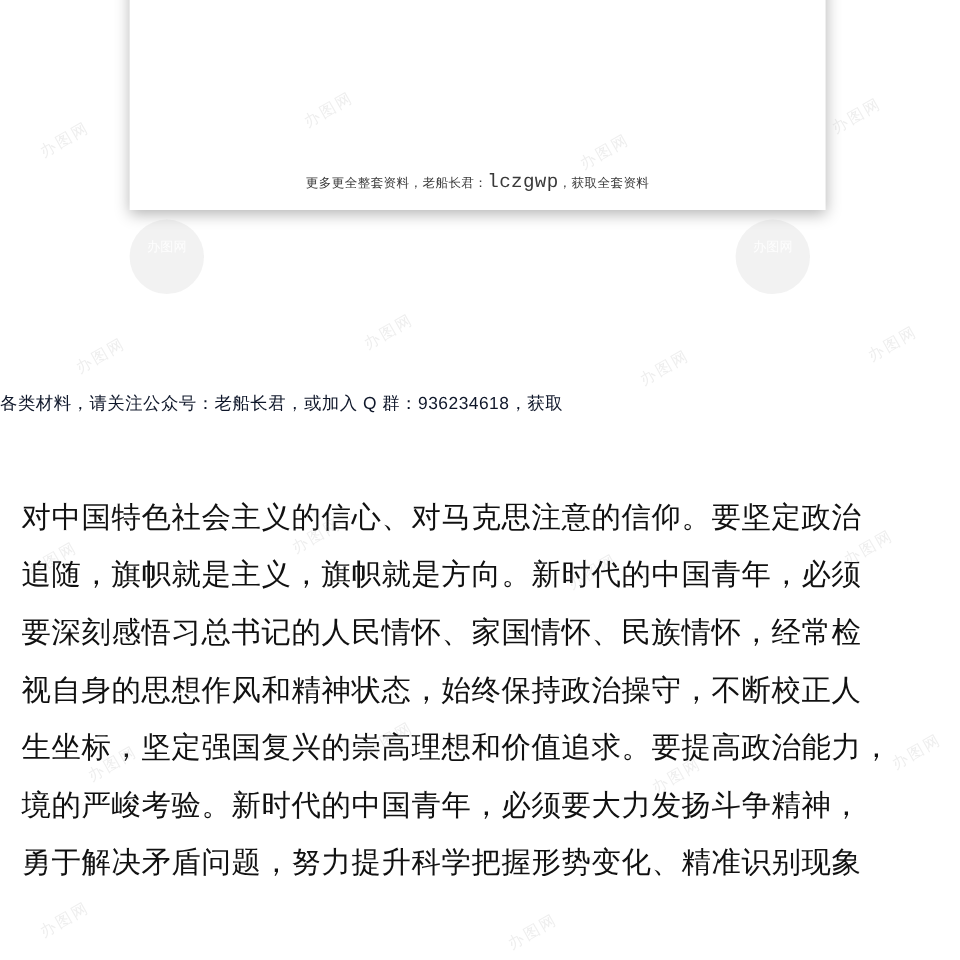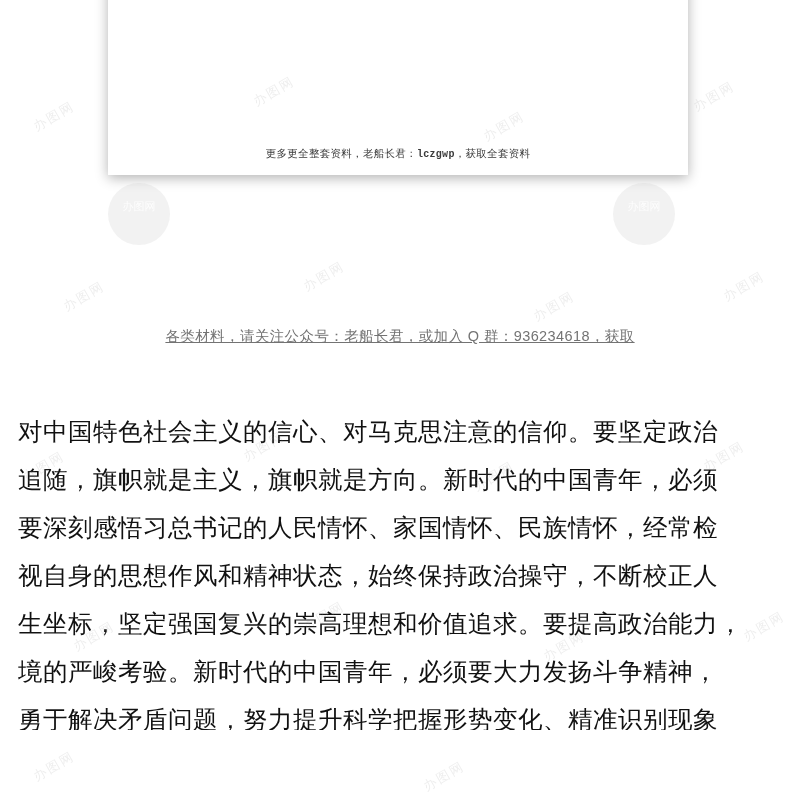--- a/index.html
+++ b/index.html
@@ -75,37 +75,34 @@
     right: 0;
     bottom: 14px;
     text-align: center;
     font-size: 10.5px;
     color: #3a3a3a;
     letter-spacing: 0.3px;
     font-family: "Liberation Sans", sans-serif;
   }
   .doc-footnote .mono {
     font-family: "Liberation Mono", monospace;
-    font-size: 10px;
-    font-weight: bold;
+    font-size: 16px;
   }
 
   
   .promo {
     position: absolute;
     left: 0;
     right: 0;
     top: 327px;
-    text-align: center;
     font-size: 14.5px;
-    color: #737373;
+    color: #0f172a;
     letter-spacing: 0.4px;
     z-index: 3;
     font-family: "Liberation Sans", sans-serif;
-    text-decoration: underline;
   }
 
   
   .body-text {
     position: absolute;
     left: 18px;
     right: 18px;
     top: 408px;
     z-index: 3;
   }

